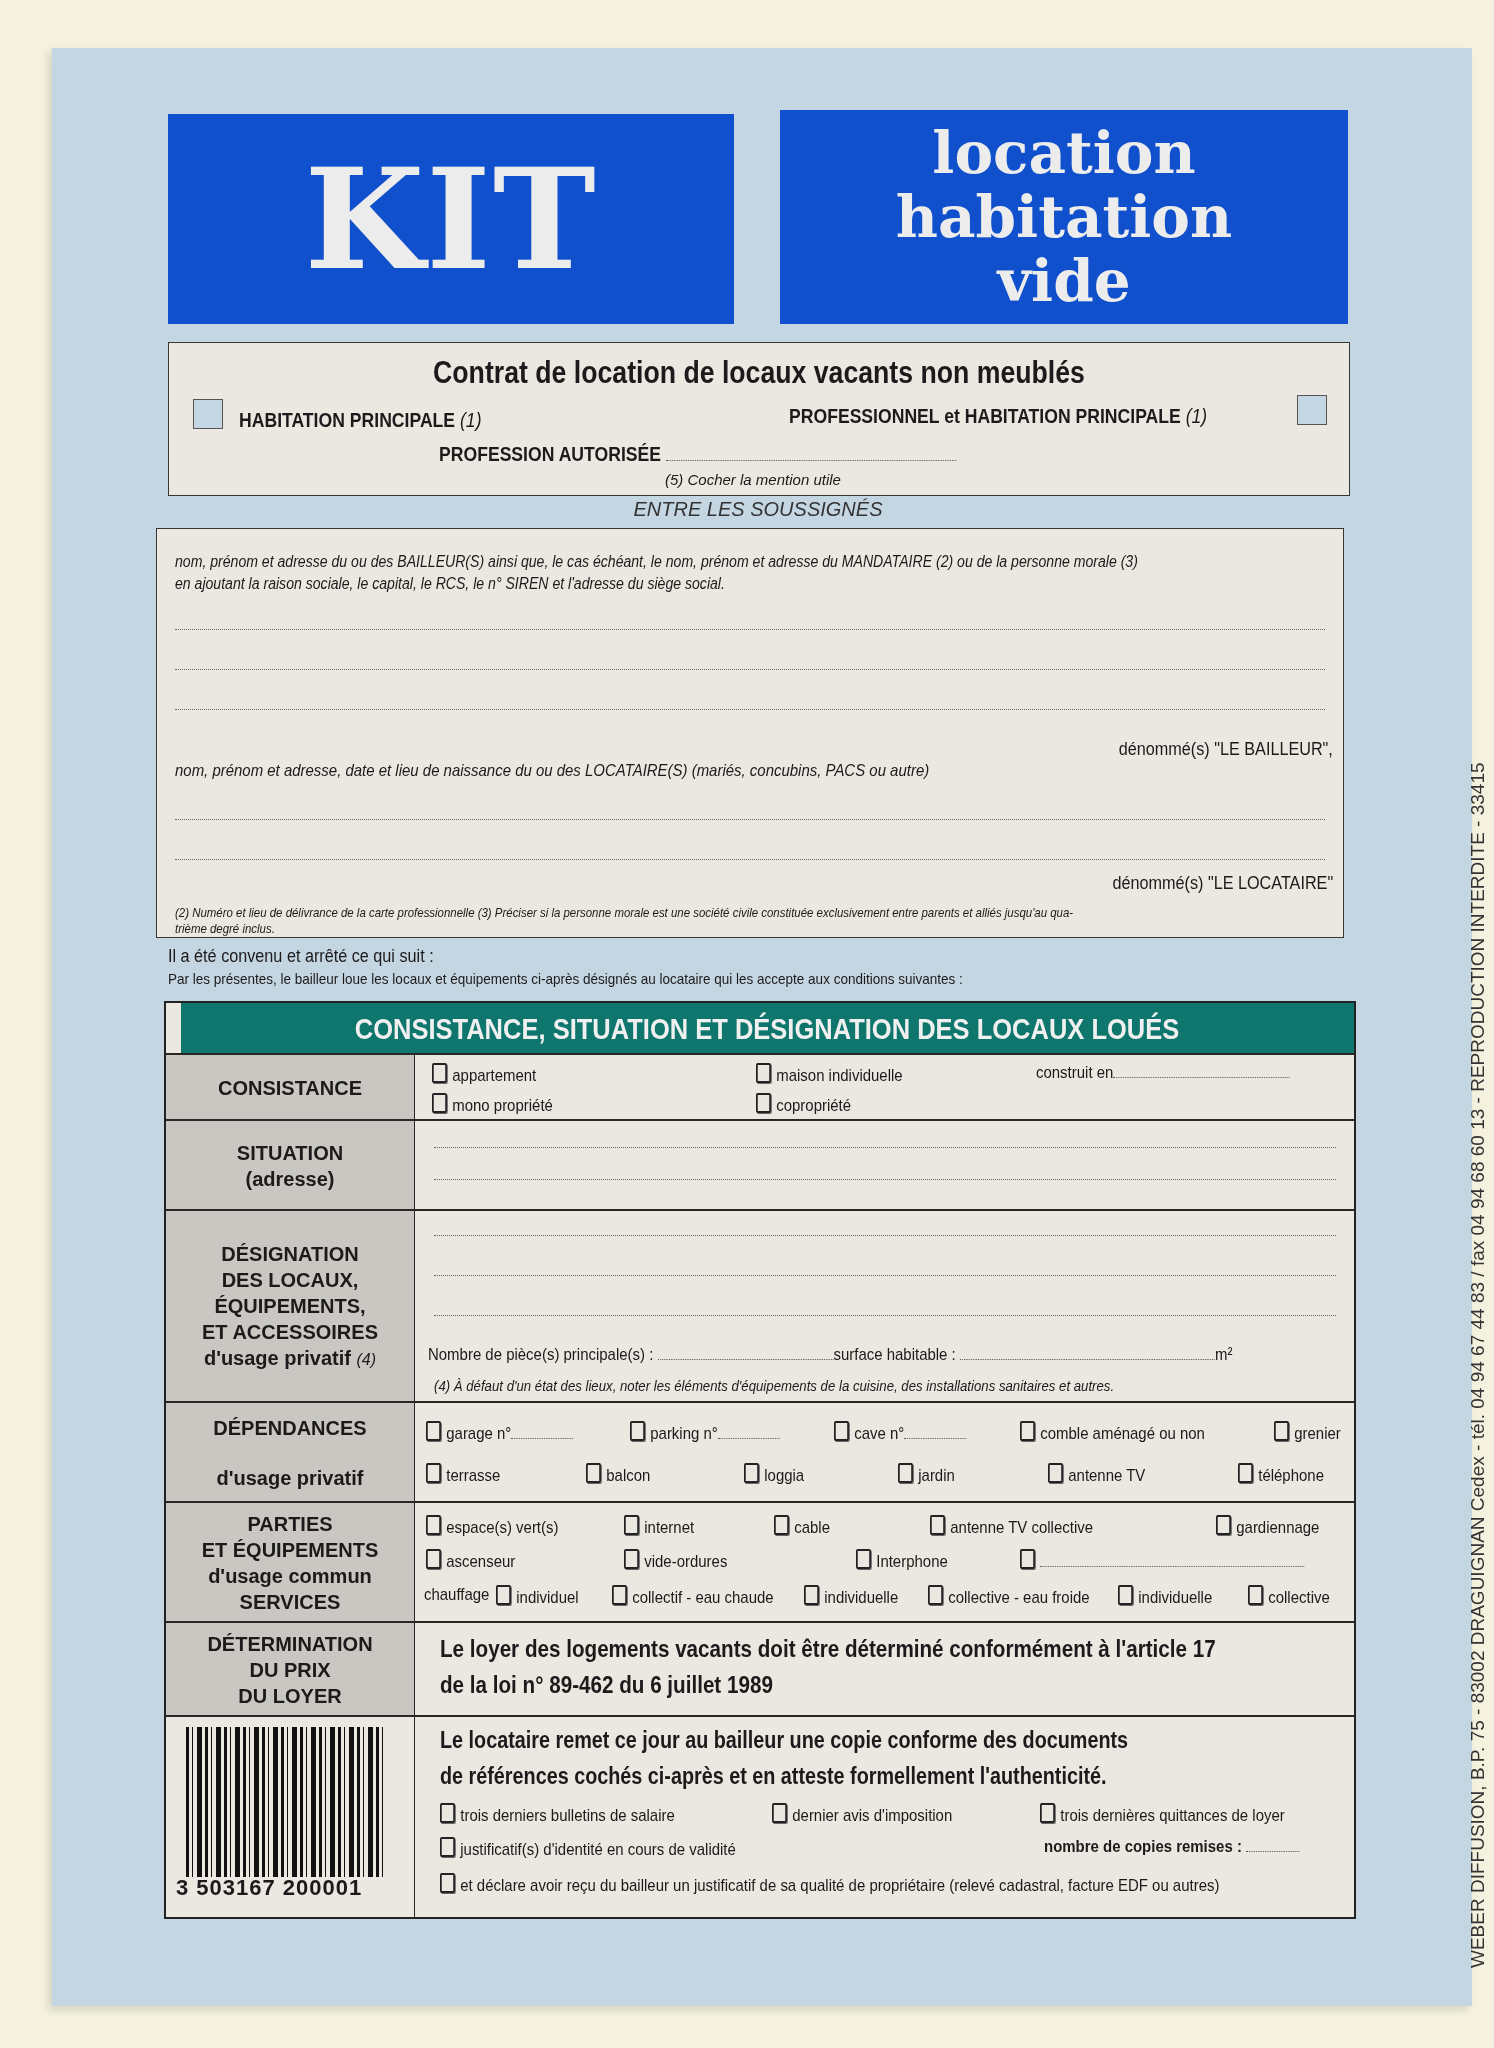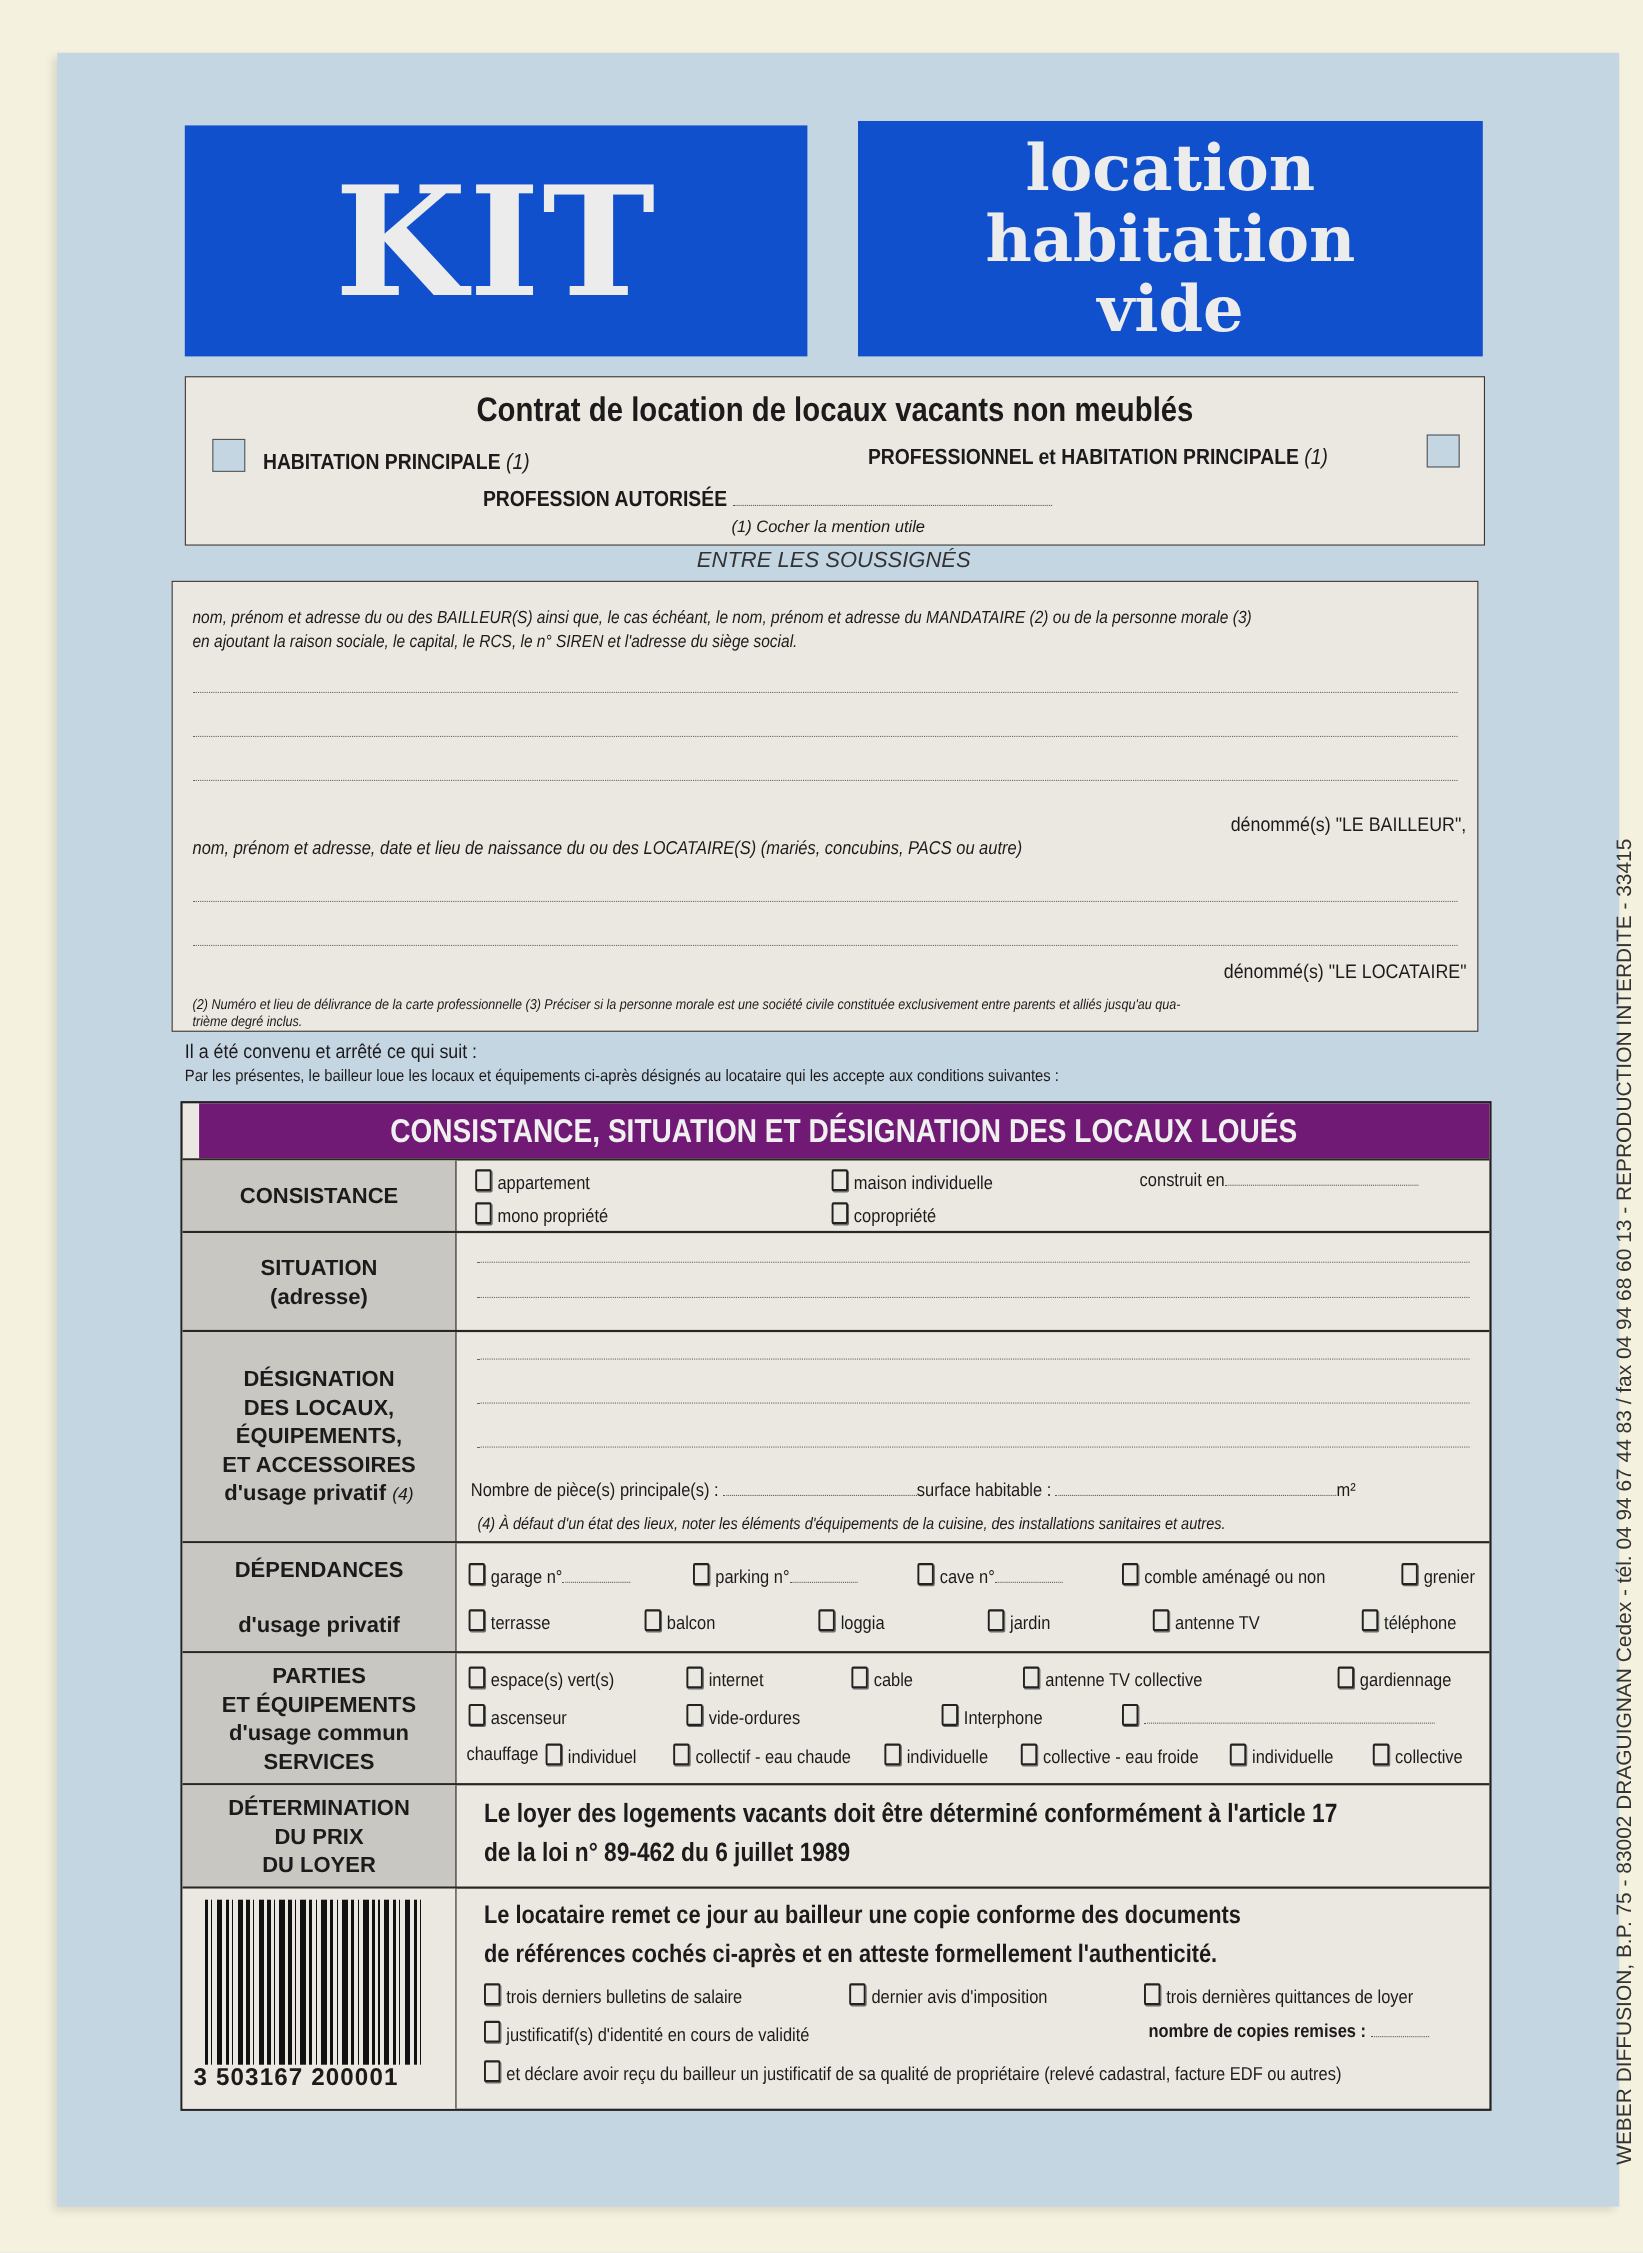--- a/index.html
+++ b/index.html
@@ -19,21 +19,21 @@
     .lbl i { font-weight:normal; }
     .note { position:absolute; font-size:15px; font-style:italic; white-space:nowrap; }
     .dots { display:inline-block; border-bottom:1.5px dotted #555; vertical-align:baseline; }
     .entre { position:absolute; left:116px; width:1180px; top:450px; text-align:center; font-size:20px; font-style:italic; color:#333; }
     .parties { left:104px; top:480px; width:1186px; height:408px; }
     .it { position:absolute; font-size:16px; font-style:italic; white-space:nowrap; transform-origin:left; transform:scaleX(0.88); }
     .dl { position:absolute; left:18px; right:18px; border-bottom:1.5px dotted #666; }
     .rt { position:absolute; right:10px; font-size:18px; white-space:nowrap; transform-origin:right; transform:scaleX(0.9); }
     .conv { position:absolute; left:116px; font-size:18px; white-space:nowrap; transform-origin:left; transform:scaleX(0.9); }
     .table { position:absolute; left:112px; top:953px; width:1188px; height:914px; border:2px solid #222; background:#eae8e0; }
-    .thead { position:absolute; left:15px; top:0; right:0; height:50px; background:#701a75; color:#f0f0f0; font-size:30px; font-weight:bold; text-align:center; line-height:52px; }
+    .thead { position:absolute; left:15px; top:0; right:0; height:50px; background:#0f766e; color:#f0f0f0; font-size:30px; font-weight:bold; text-align:center; line-height:52px; }
     .thead span { display:inline-block; transform:scaleX(0.85); }
     .row { position:absolute; left:0; right:0; border-top:2px solid #2a2626; }
     .rh { position:absolute; left:0; top:0; bottom:0; width:248px; background:#c9c7c2; border-right:1.5px solid #2a2626;
       display:flex; flex-direction:column; align-items:center; justify-content:center; font-weight:bold; font-size:20px; line-height:26px; text-align:center; }
     .rh i { font-weight:normal; font-size:16px; }
     .rc { position:absolute; left:250px; right:0; top:0; bottom:0; }
     .ck { position:absolute; font-size:17px; white-space:nowrap; transform-origin:left; transform:scaleX(0.88); }
     .ck::before { content:""; display:inline-block; width:13px; height:16px; border:2px solid #222; border-radius:2px; margin-right:6px; vertical-align:-2px; box-shadow:1px 1px 0 #666; }
     .ckn { position:absolute; font-size:17px; white-space:nowrap; transform-origin:left; transform:scaleX(0.88); }
     .bold-txt { position:absolute; font-size:24px; font-weight:bold; white-space:nowrap; transform-origin:left; transform:scaleX(0.86); }
@@ -56,21 +56,21 @@
       <span>KIT</span>
     </div>
 
   <div class="box contract">
     <h1>Contrat de location de locaux vacants non meublés</h1>
     <div class="chk-big" style="left:24px;top:56px;"></div>
     <div class="lbl" style="left:70px;top:66px;"><span>HABITATION PRINCIPALE</span> <i>(1)</i></div>
     <div class="lbl" style="left:620px;top:62px;"><span>PROFESSIONNEL et HABITATION PRINCIPALE</span> <i>(1)</i></div>
     <div class="chk-big" style="right:22px;top:52px;"></div>
     <div class="lbl" style="left:270px;top:100px;"><span>PROFESSION AUTORISÉE</span> <span class="dots" style="width:330px;"></span></div>
-    <div class="note" style="left:496px;top:128px;">(1) Cocher la mention utile</div>
+    <div class="note" style="left:496px;top:128px;">(5) Cocher la mention utile</div>
   </div>
 
   <div class="entre">ENTRE LES SOUSSIGNÉS</div>
 
   <div class="box parties">
     <div class="it" style="left:18px;top:24px;">nom, prénom et adresse du ou des BAILLEUR(S)  ainsi que, le cas échéant, le nom, prénom et adresse du MANDATAIRE (2) ou de la personne morale (3)</div>
     <div class="it" style="left:18px;top:46px;">en ajoutant la raison sociale, le capital, le RCS, le n° SIREN et l'adresse du siège social.</div>
     <div class="dl" style="top:100px;"></div>
     <div class="dl" style="top:140px;"></div>
     <div class="dl" style="top:180px;"></div>

